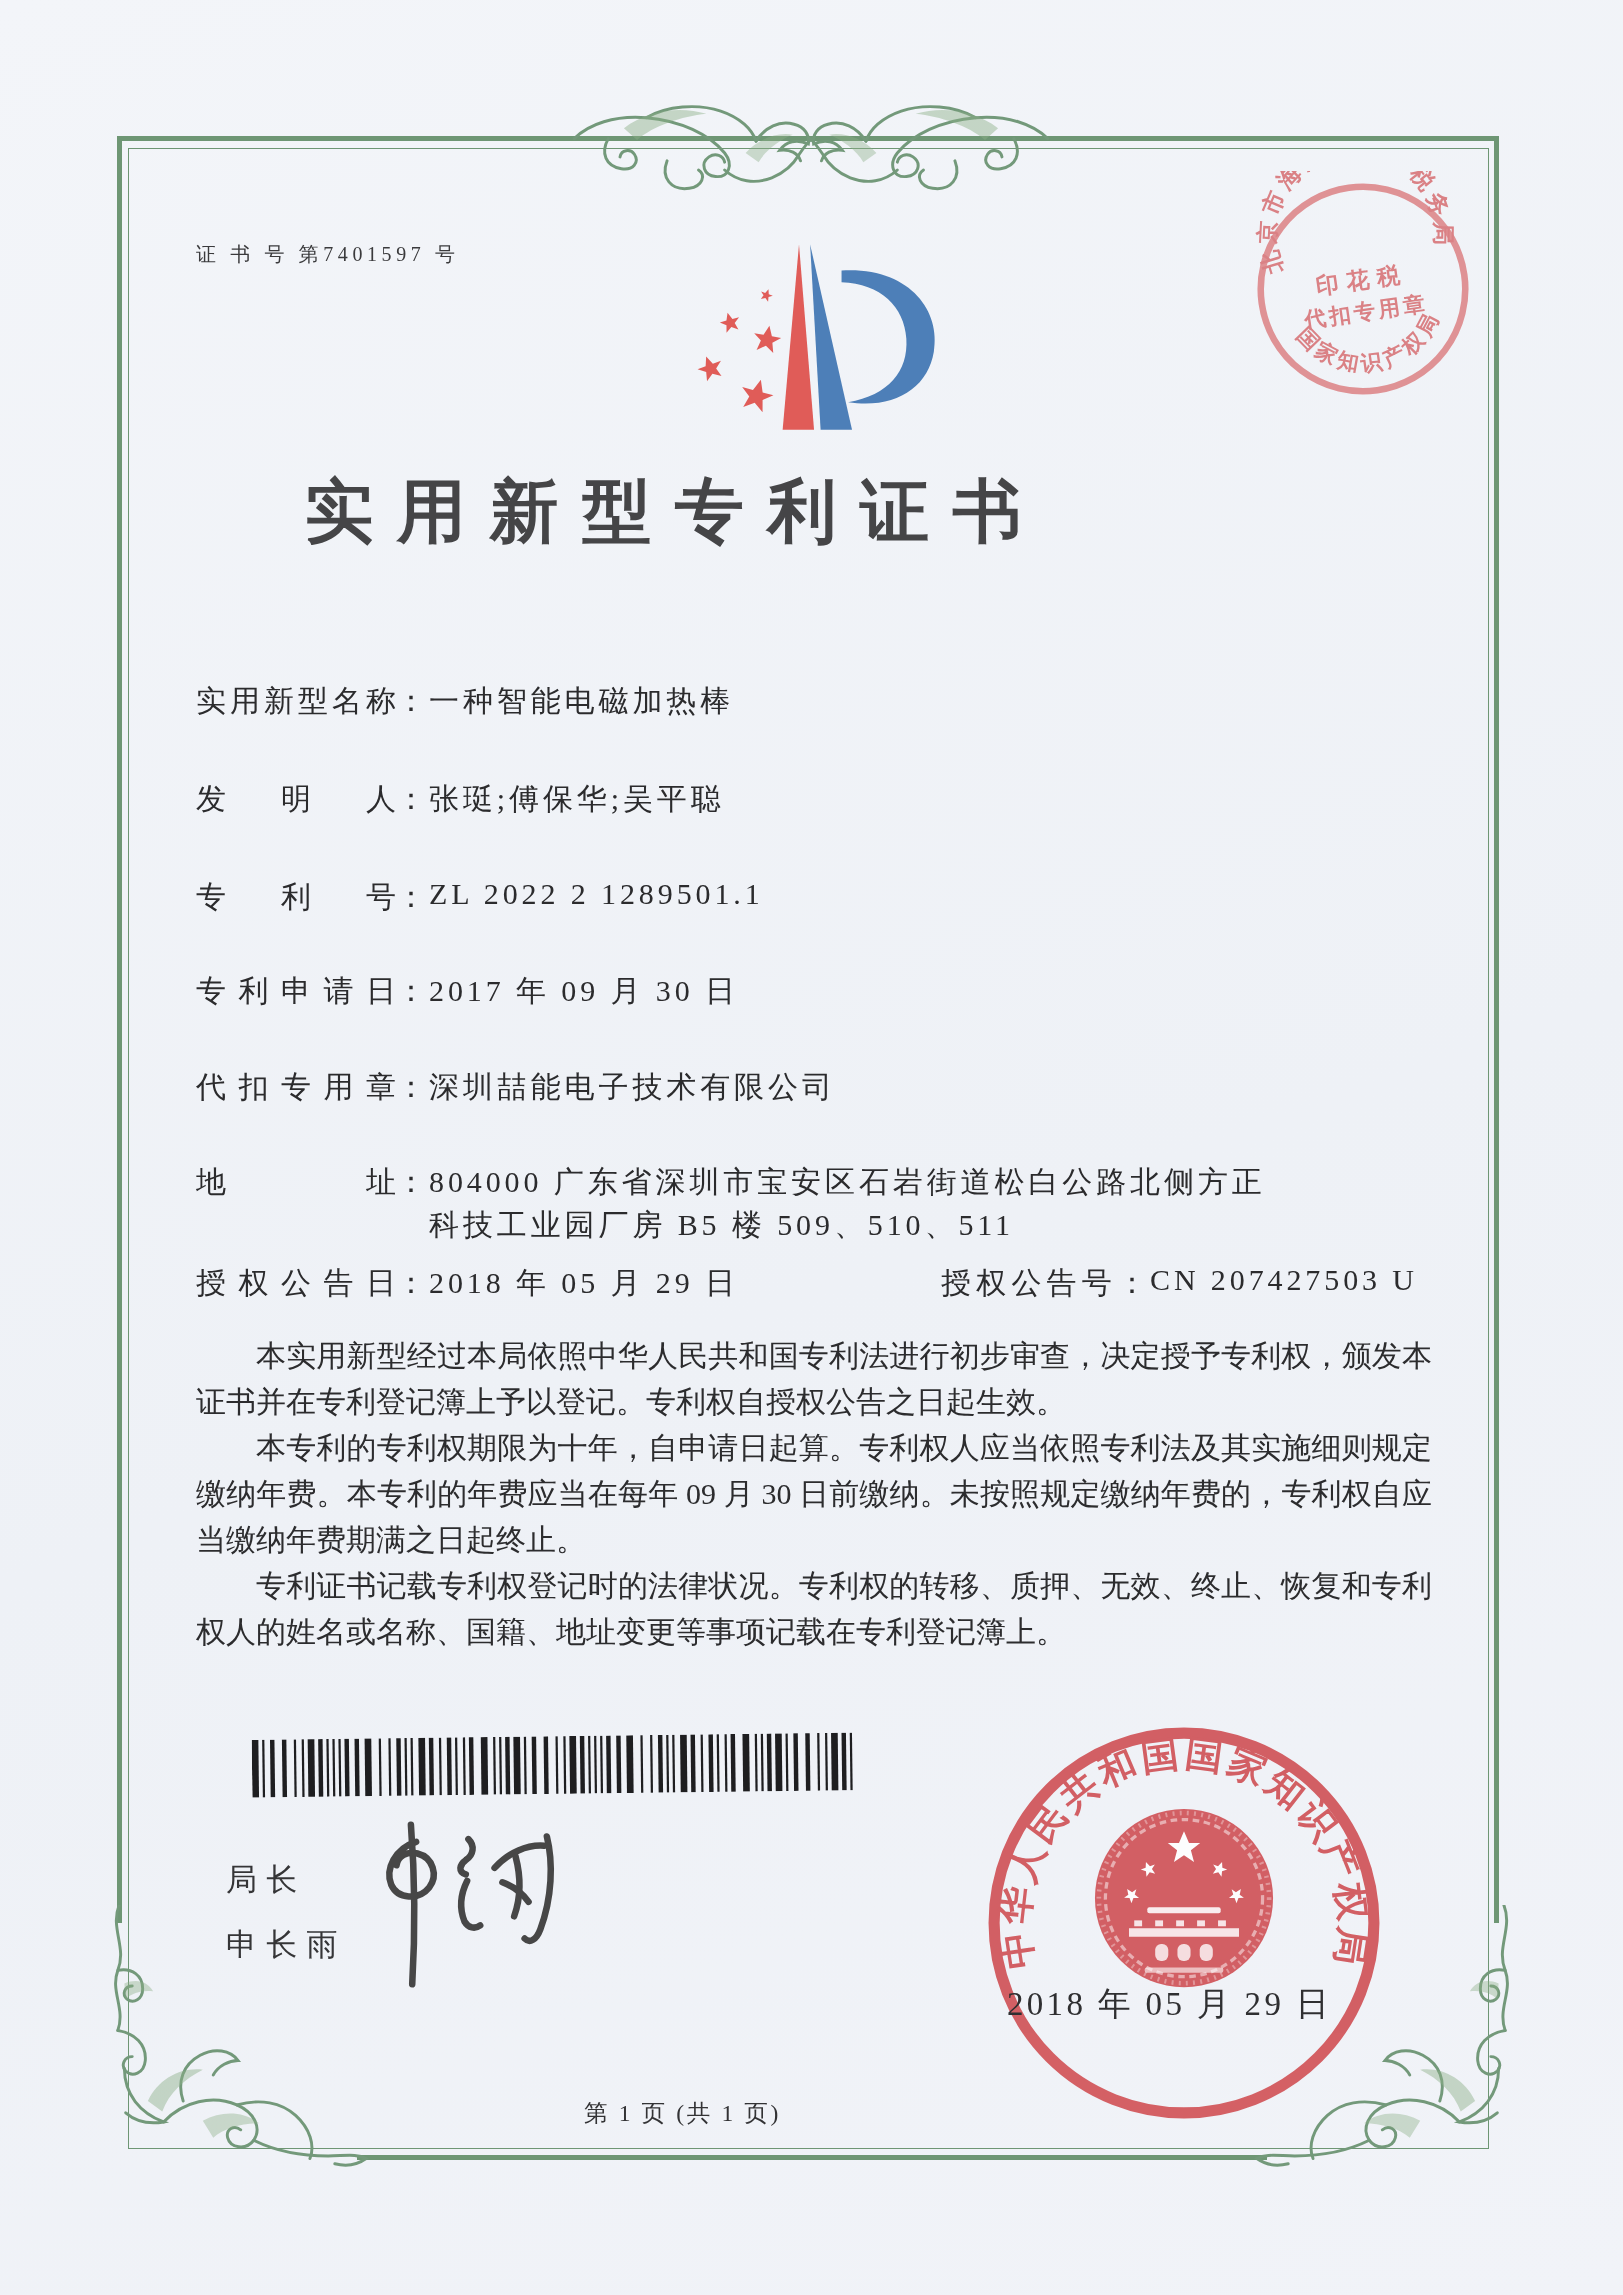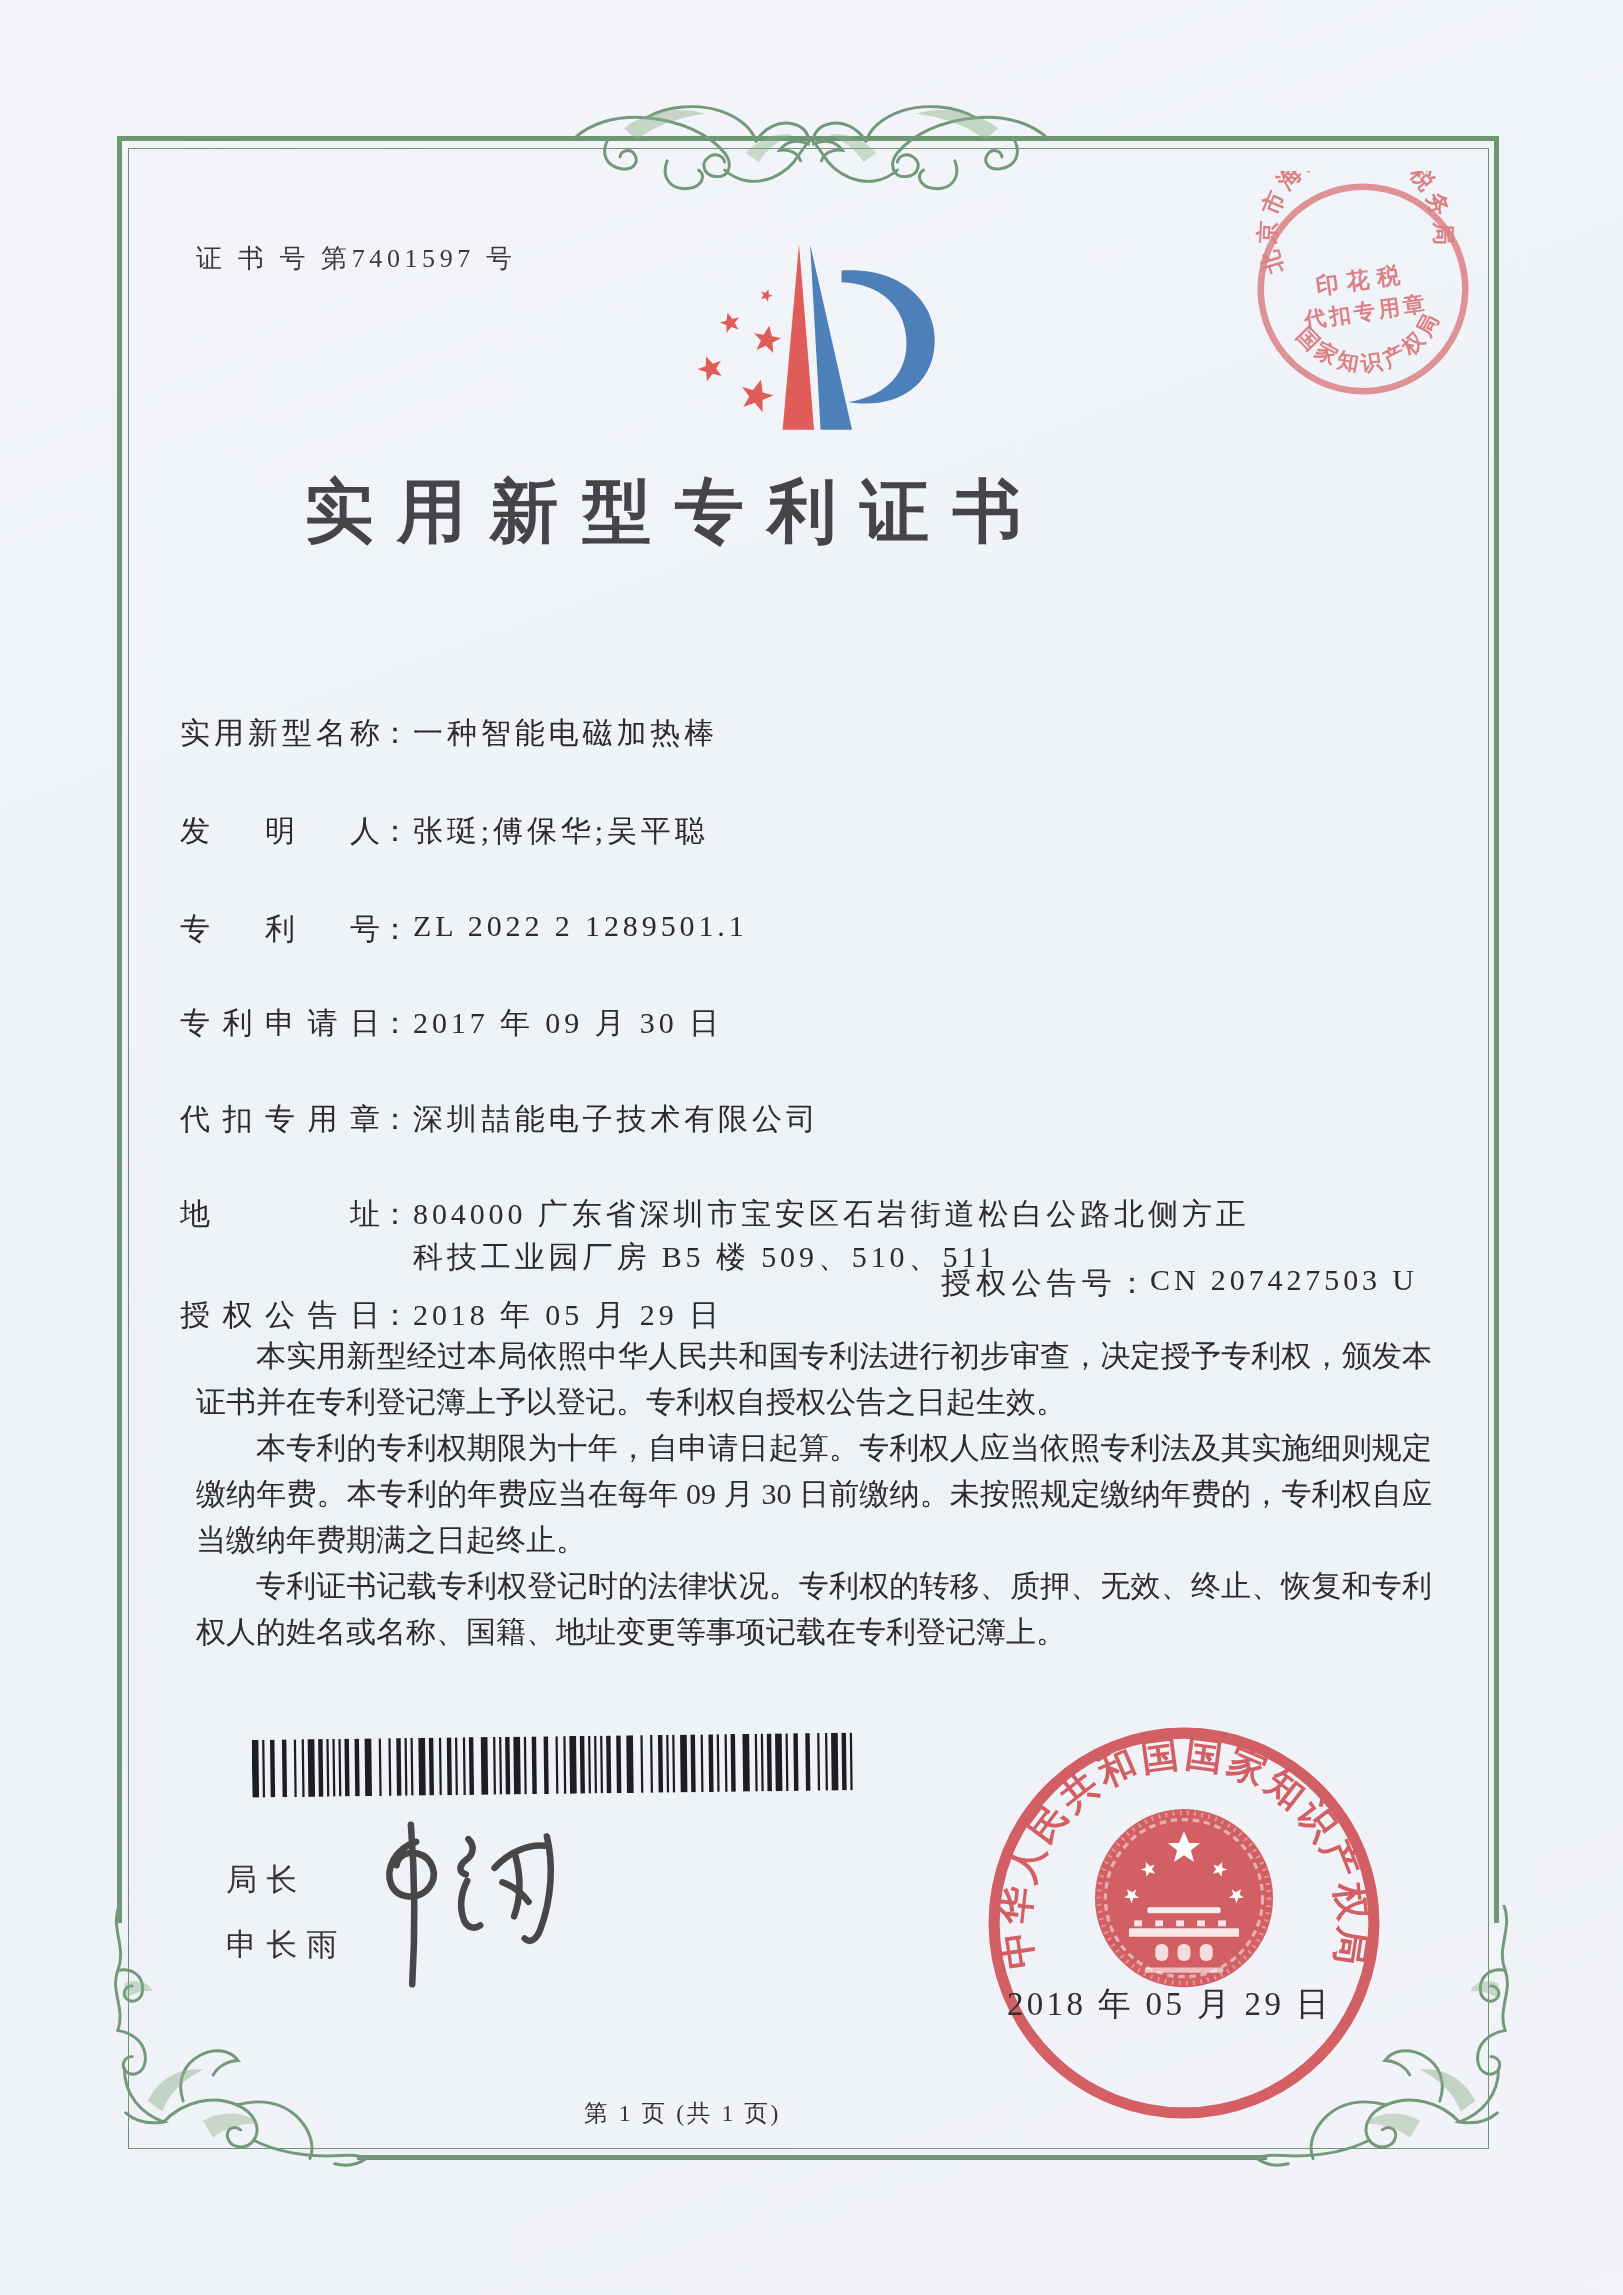--- a/index.html
+++ b/index.html
@@ -6,25 +6,25 @@
   .page{
     position:relative;width:1623px;height:2295px;overflow:hidden;
     background:linear-gradient(160deg,#f3f5f9 0%,#eef1f6 55%,#f1f3f8 100%);
     font-family:"Liberation Serif","DejaVu Serif",serif;color:#2e2e30;
   }
   
   .frame-band{position:absolute;background:#6e9674;}
   .frame-inner{position:absolute;left:128px;top:148px;width:1359px;height:1999px;
     border:1.3px solid #6e9674;}
   
-  .cert-no{position:absolute;left:196px;top:241px;font-size:26px;letter-spacing:4.6px;color:#3a3a3c;white-space:nowrap;}
+  .cert-no{position:absolute;left:196px;top:241px;font-size:20px;letter-spacing:4.6px;color:#3a3a3c;white-space:nowrap;}
   .title{position:absolute;left:0;top:466px;width:1326px;text-align:center;
     font-size:69px;font-weight:700;color:#454547;letter-spacing:23.6px;text-indent:23.6px;white-space:nowrap;}
   
-  .field-row{position:absolute;left:180px;font-size:30px;white-space:nowrap;color:#2b2b2d;margin-top:32px;}
+  .field-row{position:absolute;left:196px;font-size:30px;white-space:nowrap;color:#2b2b2d;}
   .f-label{display:inline-block;width:200px;text-align:justify;text-align-last:justify;vertical-align:top;}
   .f-colon{display:inline-block;width:33px;vertical-align:top;}
   .f-value{letter-spacing:3.9px;vertical-align:top;}
   .f-value2{position:absolute;left:233px;top:43px;letter-spacing:3.9px;white-space:nowrap;}
   .field-row-right{position:absolute;left:941px;font-size:30px;white-space:nowrap;color:#2b2b2d;}
   .field-row-right .f-label{width:auto;letter-spacing:5.2px;text-align:left;text-align-last:auto;}
   
   .paras{position:absolute;left:196px;top:1333px;width:1236px;font-size:30px;line-height:46px;
     text-align:justify;color:#2c2c2e;}
   .paras p{margin:0;text-indent:60px;}

